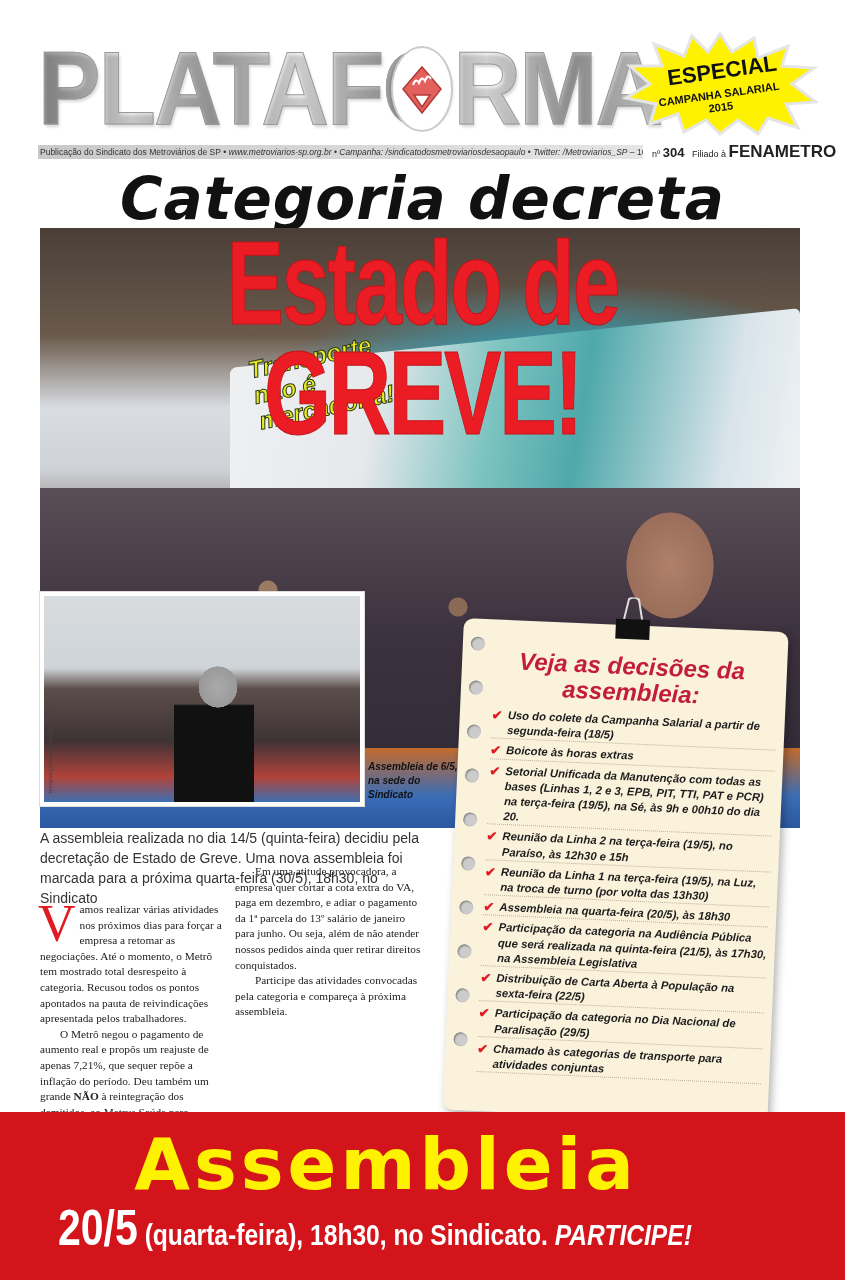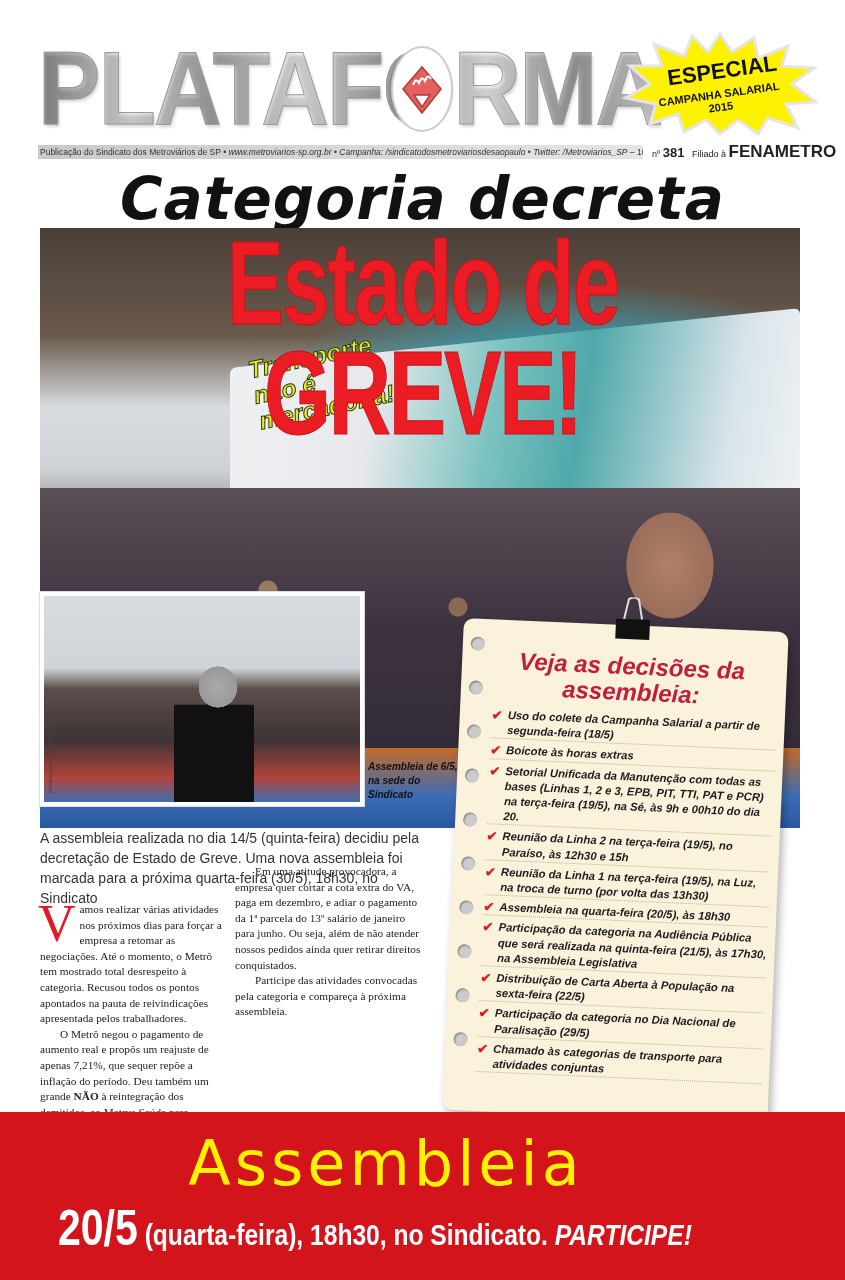--- a/index.html
+++ b/index.html
@@ -48,21 +48,21 @@
 .dropcap{float:left;font-family:"Liberation Serif",serif;font-size:52px;line-height:40px;color:#e11b23;margin:2px 4px 0 -2px}
 .notebook{position:absolute;left:464px;top:618px;width:325px;height:492px;background:#fbf2dc;border-radius:10px;box-shadow:3px 4px 8px rgba(0,0,0,.3);transform:rotate(2.5deg);transform-origin:top left}
 .holes{position:absolute;left:8px;top:18px;width:16px}
 .hole{width:14px;height:14px;border-radius:50%;background:#ccc;margin-bottom:30px;box-shadow:inset 1px 1px 2px rgba(0,0,0,.4)}
 .clip{position:absolute;left:148px;top:-28px;width:42px;height:44px}
 .nb-title{position:absolute;left:40px;top:28px;width:260px;text-align:center;font-weight:bold;font-style:italic;font-size:24px;line-height:26px;color:#c21d3c}
 .nb-list{position:absolute;left:32px;top:88px;width:285px;list-style:none}
 .nb-list li{position:relative;padding-left:16px;font-weight:bold;font-style:italic;font-size:11.3px;line-height:15.2px;color:#1d1d1d;border-bottom:1px dotted #b9b09a;margin-bottom:4px}
 .nb-list li .chk{position:absolute;left:0;top:0;color:#e11b23;font-style:normal;font-size:13px}
 .footer{position:absolute;left:0;top:1112px;width:845px;height:168px;background:#d4141b}
-.footer .big{position:absolute;left:0;top:2px;width:772px;text-align:center;font-family:"DejaVu Sans",sans-serif;font-weight:normal;font-size:62px;line-height:100px;color:#fff200;letter-spacing:4px}
+.footer .big{position:absolute;left:0;top:2px;width:772px;text-align:center;font-family:"DejaVu Sans",sans-serif;font-weight:bold;font-size:72px;line-height:100px;color:#fff200;letter-spacing:4px}
 .footer .small{position:absolute;left:58px;top:96px;white-space:nowrap;color:#fff;font-weight:bold;font-size:30px;line-height:40px;transform:scaleX(0.82);transform-origin:left top}
 .footer .small .date{font-size:50px}
 .footer .small i{font-style:italic}
 </style>
 </head>
 <body>
 
 <header>
   <div class="masthead">
     <div class="logo">PLATAFORMA</div>
@@ -90,21 +90,21 @@
     <i>www.metroviarios-sp.org.br</i>
     <span>•</span>
     <i>Campanha: /sindicatodosmetroviariosdesaopaulo</i>
     <span>•</span>
     <i>Twitter: /Metroviarios_SP</i>
     <span> – </span>
     <span>16/5/15</span>
   </div>
   <div class="issue">
     <span>nº</span>
-    <b class="num">381</b>
+    <b class="num">304</b>
     &nbsp;&nbsp;<span>Filiado à</span>
     <b class="fen">FENAMETRO</b>
   </div>
 </header>
 
 <h1 class="headline1">Categoria decreta</h1>
 
 <div class="photo-main">
   <div class="banner"></div>
   <div class="banner-text" style="width:170px">Transporte não é mercadoria!</div>

